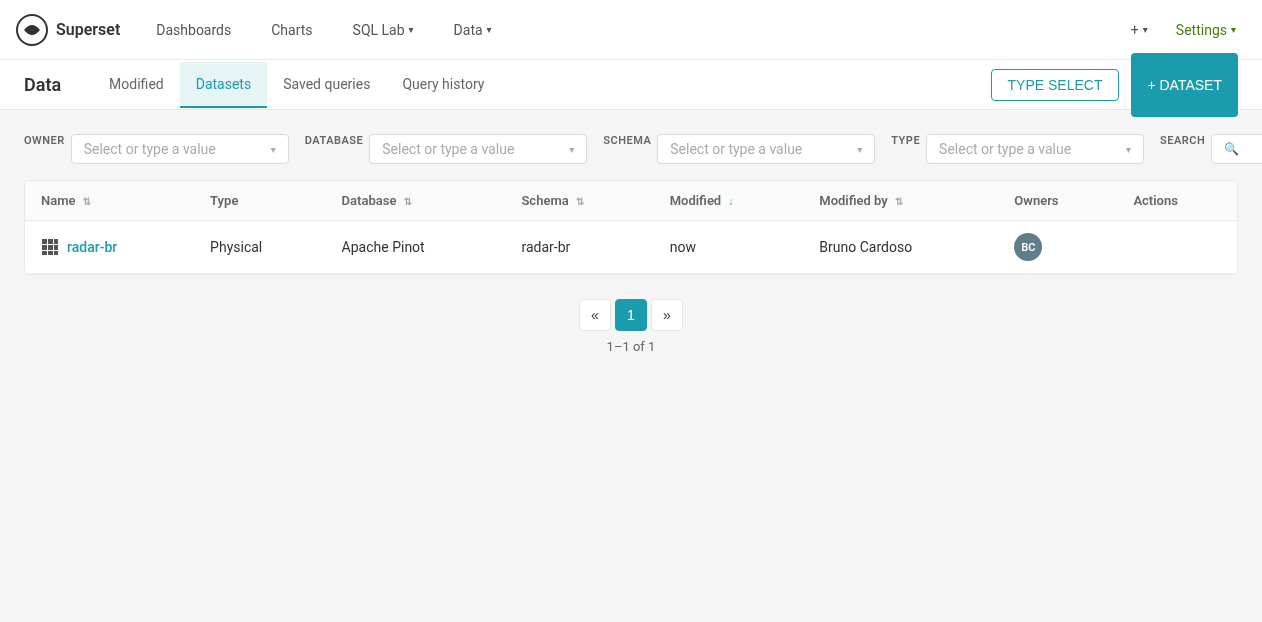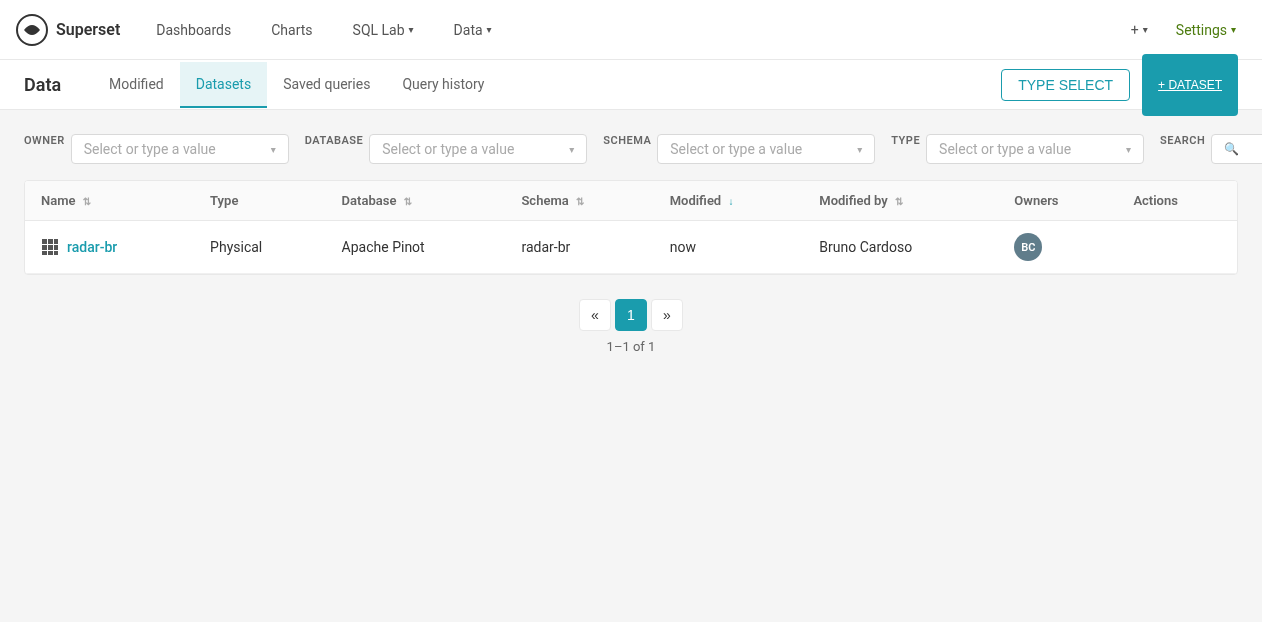--- a/index.html
+++ b/index.html
@@ -115,26 +115,25 @@
       font-size: 14px;
       font-weight: 500;
     }
     .btn-add-dataset {
       padding: 24px 16px;
       border: none;
       border-radius: 4px;
       background: #1a9cad;
       color: #fff;
       cursor: pointer;
-      font-size: 12px;
+      font-size: 14px;
       font-weight: 500;
       display: flex;
       align-items: center;
       gap: 4px;
-      text-decoration: underline;
     }
 
     
     .main-content {
       padding: 24px;
     }
 
     
     .filters-row {
       display: flex;

